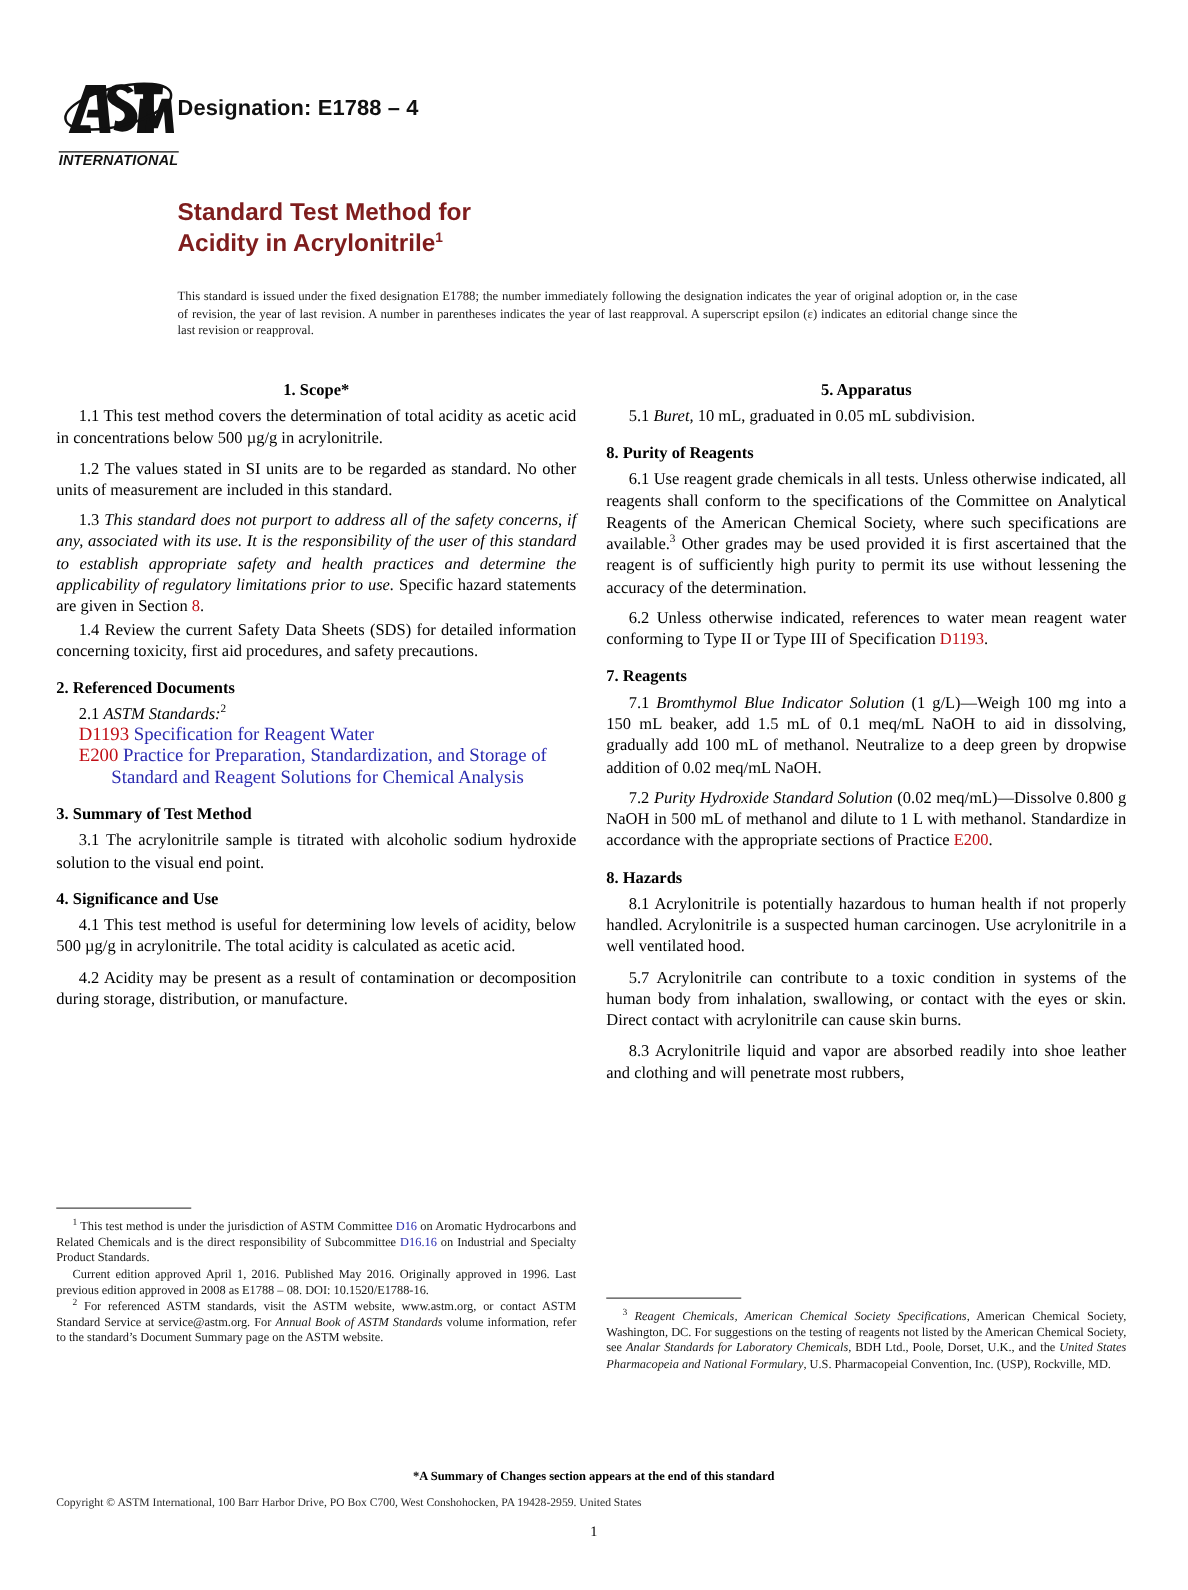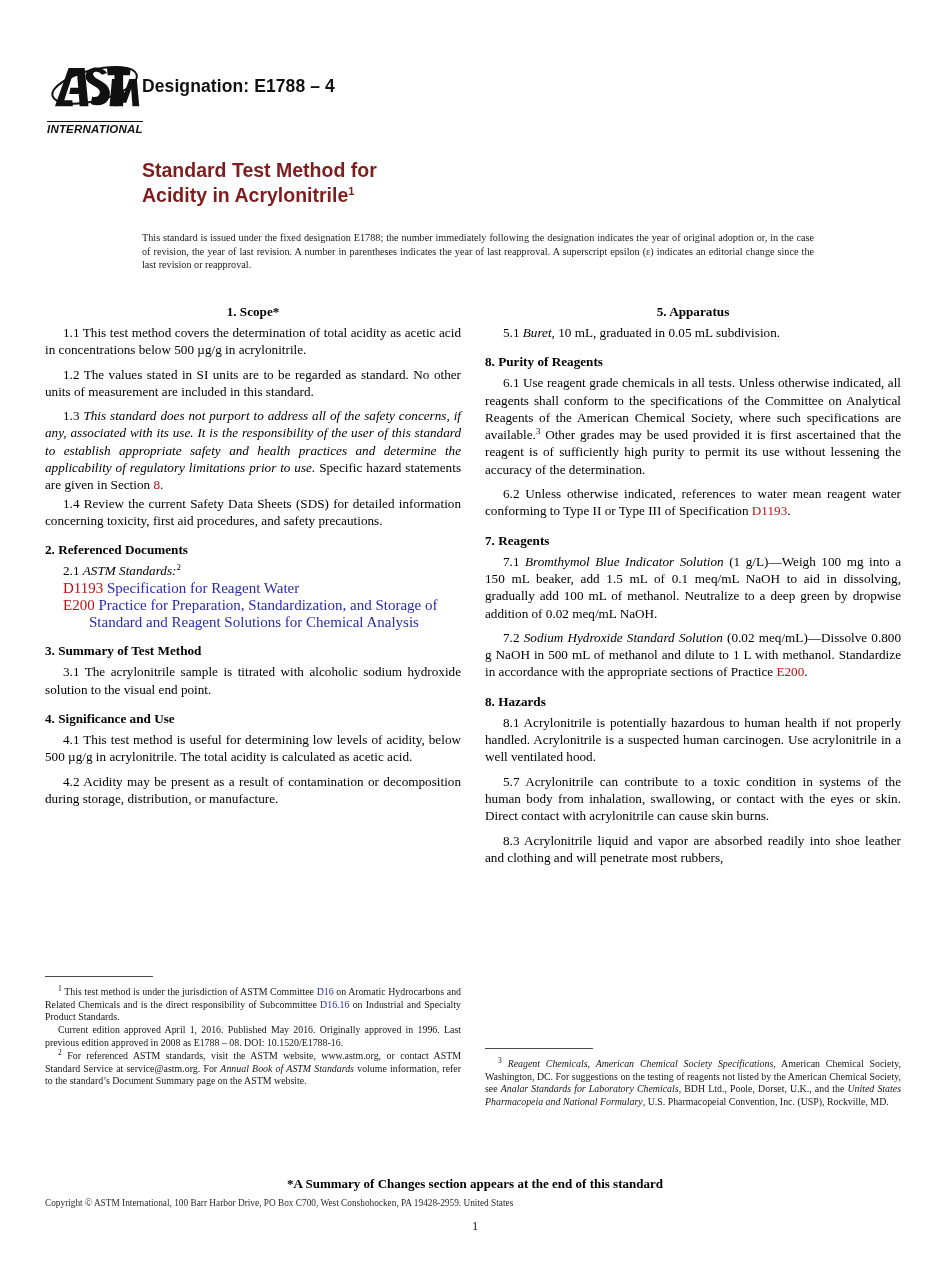--- a/index.html
+++ b/index.html
@@ -144,21 +144,20 @@
   }
 
   
   .footnotes {
     position: absolute;
     width: 416px;
     font-size: 9.9px;
     line-height: 12.6px;
     text-align: justify;
     color: #151515;
-    margin-top: 10px;
   }
   .fn-left  { left: 45px;  top: 966px; }
   .fn-right { left: 485px; top: 1038px; }
   .fn-rule {
     width: 108px;
     height: 0;
     border-top: 1.1px solid #4a4a4a;
     margin: 0 0 9px 0;
   }
   .footnotes p {
@@ -168,21 +167,21 @@
   .footnotes p + p { margin-top: 0.5px; }
   .footnotes sup { font-size: 7.6px; vertical-align: super; line-height: 0; }
 
   
   .summary-note {
     position: absolute;
     left: 0;
     top: 1176px;
     width: 950px;
     text-align: center;
-    font-size: 13px;
+    font-size: 10px;
     font-weight: bold;
   }
   .copyright {
     position: absolute;
     left: 45px;
     top: 1198px;
     width: 860px;
     font-family: Liberation Serif, serif;
     font-size: 9.3px;
     color: #2a2a2a;
@@ -262,21 +261,21 @@
 
     <h2 class="sec first">5. Apparatus</h2>
     <p class="para"><span>5.1</span> <span class="it">Buret,</span> <span>10 mL, graduated in 0.05 mL subdivision.</span></p>
 
     <h2 class="sec">8. Purity of Reagents</h2>
     <p class="para"><span>6.1 Use reagent grade chemicals in all tests. Unless otherwise indicated, all reagents shall conform to the specifications of the Committee on Analytical Reagents of the American Chemical Society, where such specifications are available.</span><sup class="fn">3</sup><span> Other grades may be used provided it is first ascertained that the reagent is of sufficiently high purity to permit its use without lessening the accuracy of the determination.</span></p>
     <p class="para gap"><span>6.2 Unless otherwise indicated, references to water mean reagent water conforming to Type II or Type III of Specification</span> <span class="lnk-red">D1193</span><span>.</span></p>
 
     <h2 class="sec">7. Reagents</h2>
     <p class="para"><span>7.1</span> <span class="it">Bromthymol Blue Indicator Solution</span> <span>(1 g/L)—Weigh 100 mg into a 150 mL beaker, add 1.5 mL of 0.1 meq/mL NaOH to aid in dissolving, gradually add 100 mL of methanol. Neutralize to a deep green by dropwise addition of 0.02 meq/mL NaOH.</span></p>
-    <p class="para gap"><span>7.2</span> <span class="it">Sodium Hydroxide Standard Solution</span> <span>(0.02 meq/mL)—Dissolve 0.800 g NaOH in 500 mL of methanol and dilute to 1 L with methanol. Standardize in accordance with the appropriate sections of Practice</span> <span class="lnk-red">E200</span><span>.</span></p>
+    <p class="para gap"><span>7.2</span> <span class="it">Purity Hydroxide Standard Solution</span> <span>(0.02 meq/mL)—Dissolve 0.800 g NaOH in 500 mL of methanol and dilute to 1 L with methanol. Standardize in accordance with the appropriate sections of Practice</span> <span class="lnk-red">E200</span><span>.</span></p>
 
     <h2 class="sec">8. Hazards</h2>
     <p class="para">8.1 Acrylonitrile is potentially hazardous to human health if not properly handled. Acrylonitrile is a suspected human carcinogen. Use acrylonitrile in a well ventilated hood.</p>
     <p class="para gap">5.7 Acrylonitrile can contribute to a toxic condition in systems of the human body from inhalation, swallowing, or contact with the eyes or skin. Direct contact with acrylonitrile can cause skin burns.</p>
     <p class="para gap">8.3 Acrylonitrile liquid and vapor are absorbed readily into shoe leather and clothing and will penetrate most rubbers,</p>
   </div>
 
   <div class="footnotes fn-left">
     <div class="fn-rule"></div>
     <p><sup>1</sup><span> This test method is under the jurisdiction of ASTM Committee </span><span class="lnk-blue">D16</span><span> on Aromatic Hydrocarbons and Related Chemicals and is the direct responsibility of Subcommittee </span><span class="lnk-blue">D16.16</span><span> on Industrial and Specialty Product Standards.</span></p>

